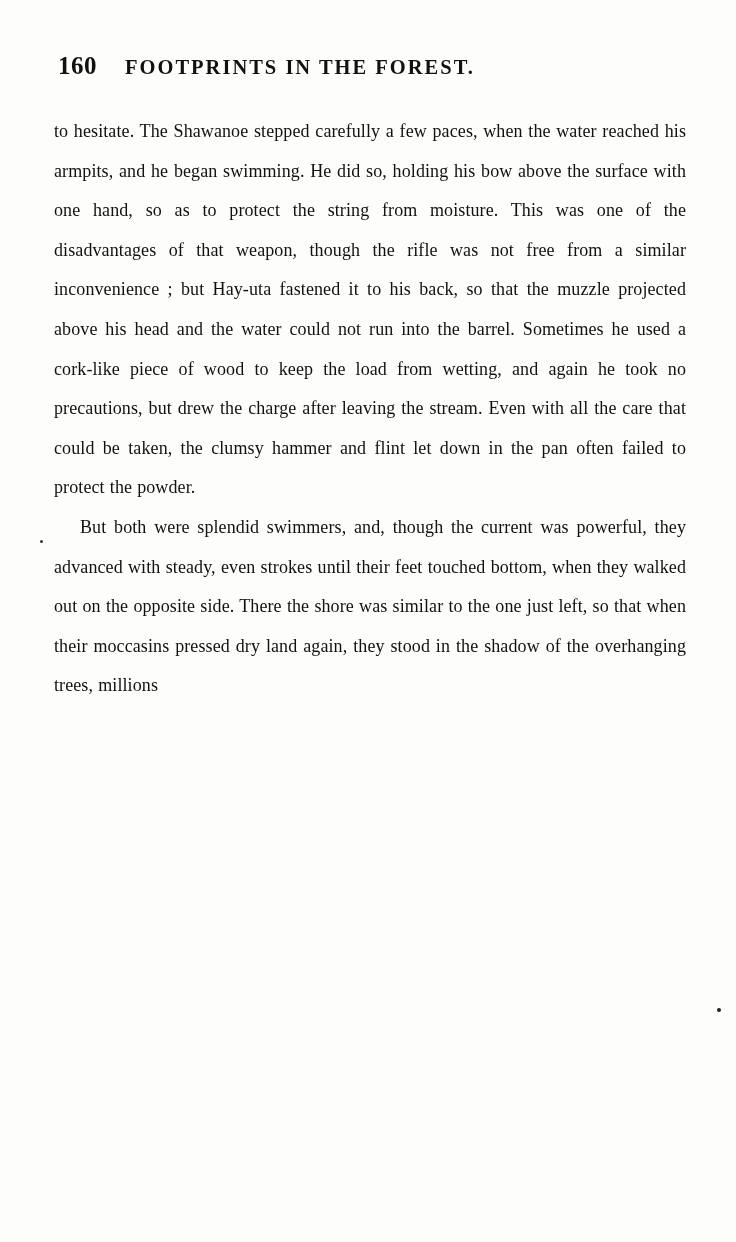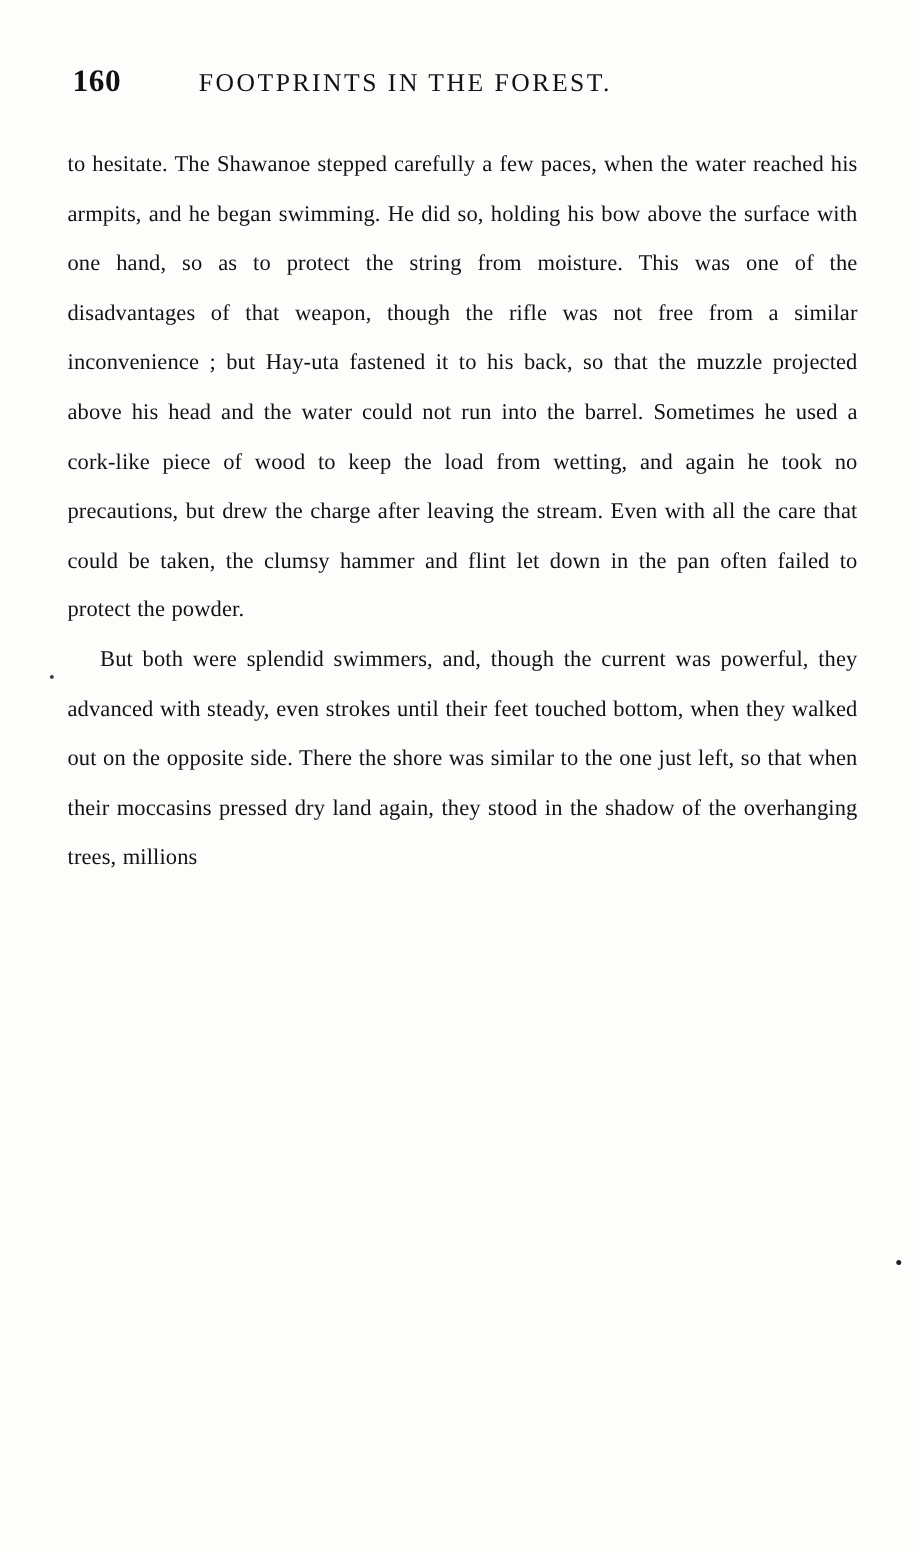--- a/index.html
+++ b/index.html
@@ -30,23 +30,23 @@
     display: flex;
     align-items: baseline;
   }
   .folio {
     font-size: 25px;
     font-weight: bold;
     letter-spacing: 0.5px;
     font-family: "Liberation Serif", serif;
   }
   .running-head {
-    margin-left: 62px;
+    margin-left: 28px;
     font-size: 20.5px;
-    font-weight: normal;
+    font-weight: bold;
     letter-spacing: 2.0px;
     font-family: "Liberation Serif", serif;
     white-space: nowrap;
   }
   .body-text {
     position: absolute;
     top: 112px;
     left: 54px;
     width: 632px;
   }

